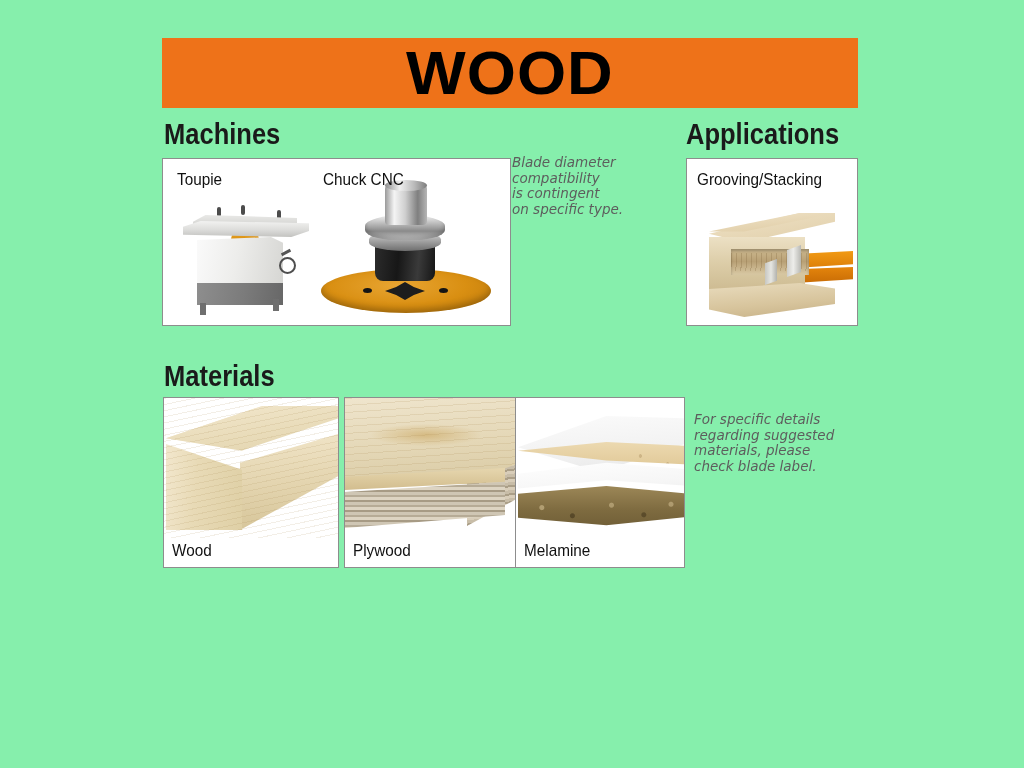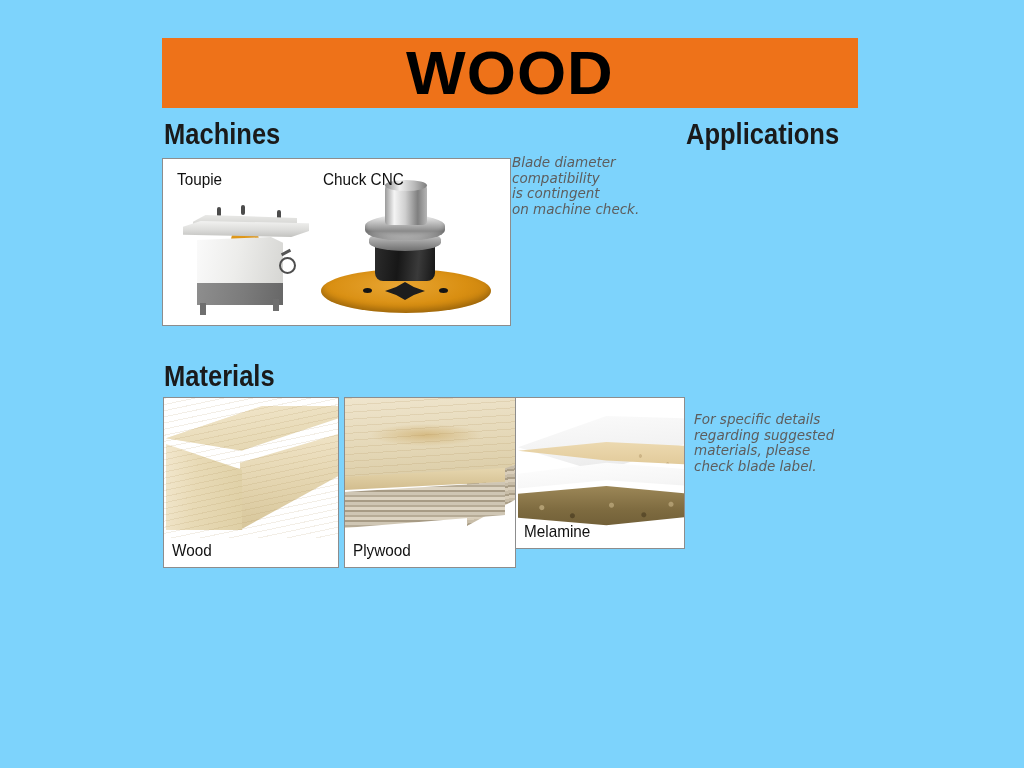--- a/index.html
+++ b/index.html
@@ -10,21 +10,21 @@
   body {
     width: 1024px;
     height: 768px;
     position: relative;
     font-family: "Liberation Sans", sans-serif;
     overflow: hidden;
   }
   .page {
     position: absolute;
     inset: 0;
-    background: #7dd3fc;
+    background: #86efac;
   }
 
   
   .header-bar {
     position: absolute;
     left: 162px;
     top: 38px;
     width: 696px;
     height: 70px;
     background: #ee7219;
@@ -63,21 +63,21 @@
     position: absolute;
     border: 1px solid #8d8d8d;
     background: #ffffff;
     box-sizing: border-box;
     overflow: hidden;
   }
   #panel-machines { left: 162px; top: 158px; width: 349px; height: 168px; text-decoration: underline; }
   #panel-applications { left: 686px; top: 158px; width: 172px; height: 168px; }
   #panel-wood { left: 163px; top: 397px; width: 176px; height: 171px; }
   #panel-plywood { left: 324px; top: 397px; width: 172px; height: 171px; margin-left: 20px; }
-  #panel-melamine { left: 515px; top: 397px; width: 170px; height: 152px; }
+  #panel-melamine { left: 515px; top: 397px; width: 170px; height: 171px; }
 
   .panel-label {
     position: absolute;
     z-index: 8;
     font-family: "Liberation Sans Narrow", "Liberation Sans", sans-serif;
     font-weight: normal;
     font-size: 17px;
     color: #111111;
     line-height: 1;
     transform: scaleX(0.9);
@@ -412,22 +412,38 @@
       <div class="ck-collar2"></div>
       <div class="ck-collar"></div>
       <div class="ck-shank"></div>
       <div class="ck-shank-top"></div>
     </div>
   </div>
 
   <div class="note" id="note-machines">Blade diameter
 compatibility
 is contingent
-on machine check.</div>
-
+on specific type.</div>
+
+  <div class="panel" id="panel-applications">
+    <div class="panel-label label-top-left" style="left:10px;top:12px;">Grooving/Stacking</div>
+
+    <div class="groove">
+      <div class="gr-blade-o1"></div>
+      <div class="gr-blade-o2"></div>
+      <div class="gr-topface2"></div>
+      <div class="gr-topface"></div>
+      <div class="gr-leftface"></div>
+      <div class="gr-slot"></div>
+      <div class="gr-grain"></div>
+      <div class="gr-bottom"></div>
+      <div class="gr-chip1"></div>
+      <div class="gr-chip2"></div>
+    </div>
+  </div>
 
   <div class="section-heading" id="h-materials">Materials</div>
 
   <div class="panel" id="panel-wood">
     <div class="mat-art">
       <div class="wd-top2"></div>
       <div class="wd-top"></div>
       <div class="wd-right"></div>
       <div class="wd-front"></div>
       <div class="wd-grain"></div>

